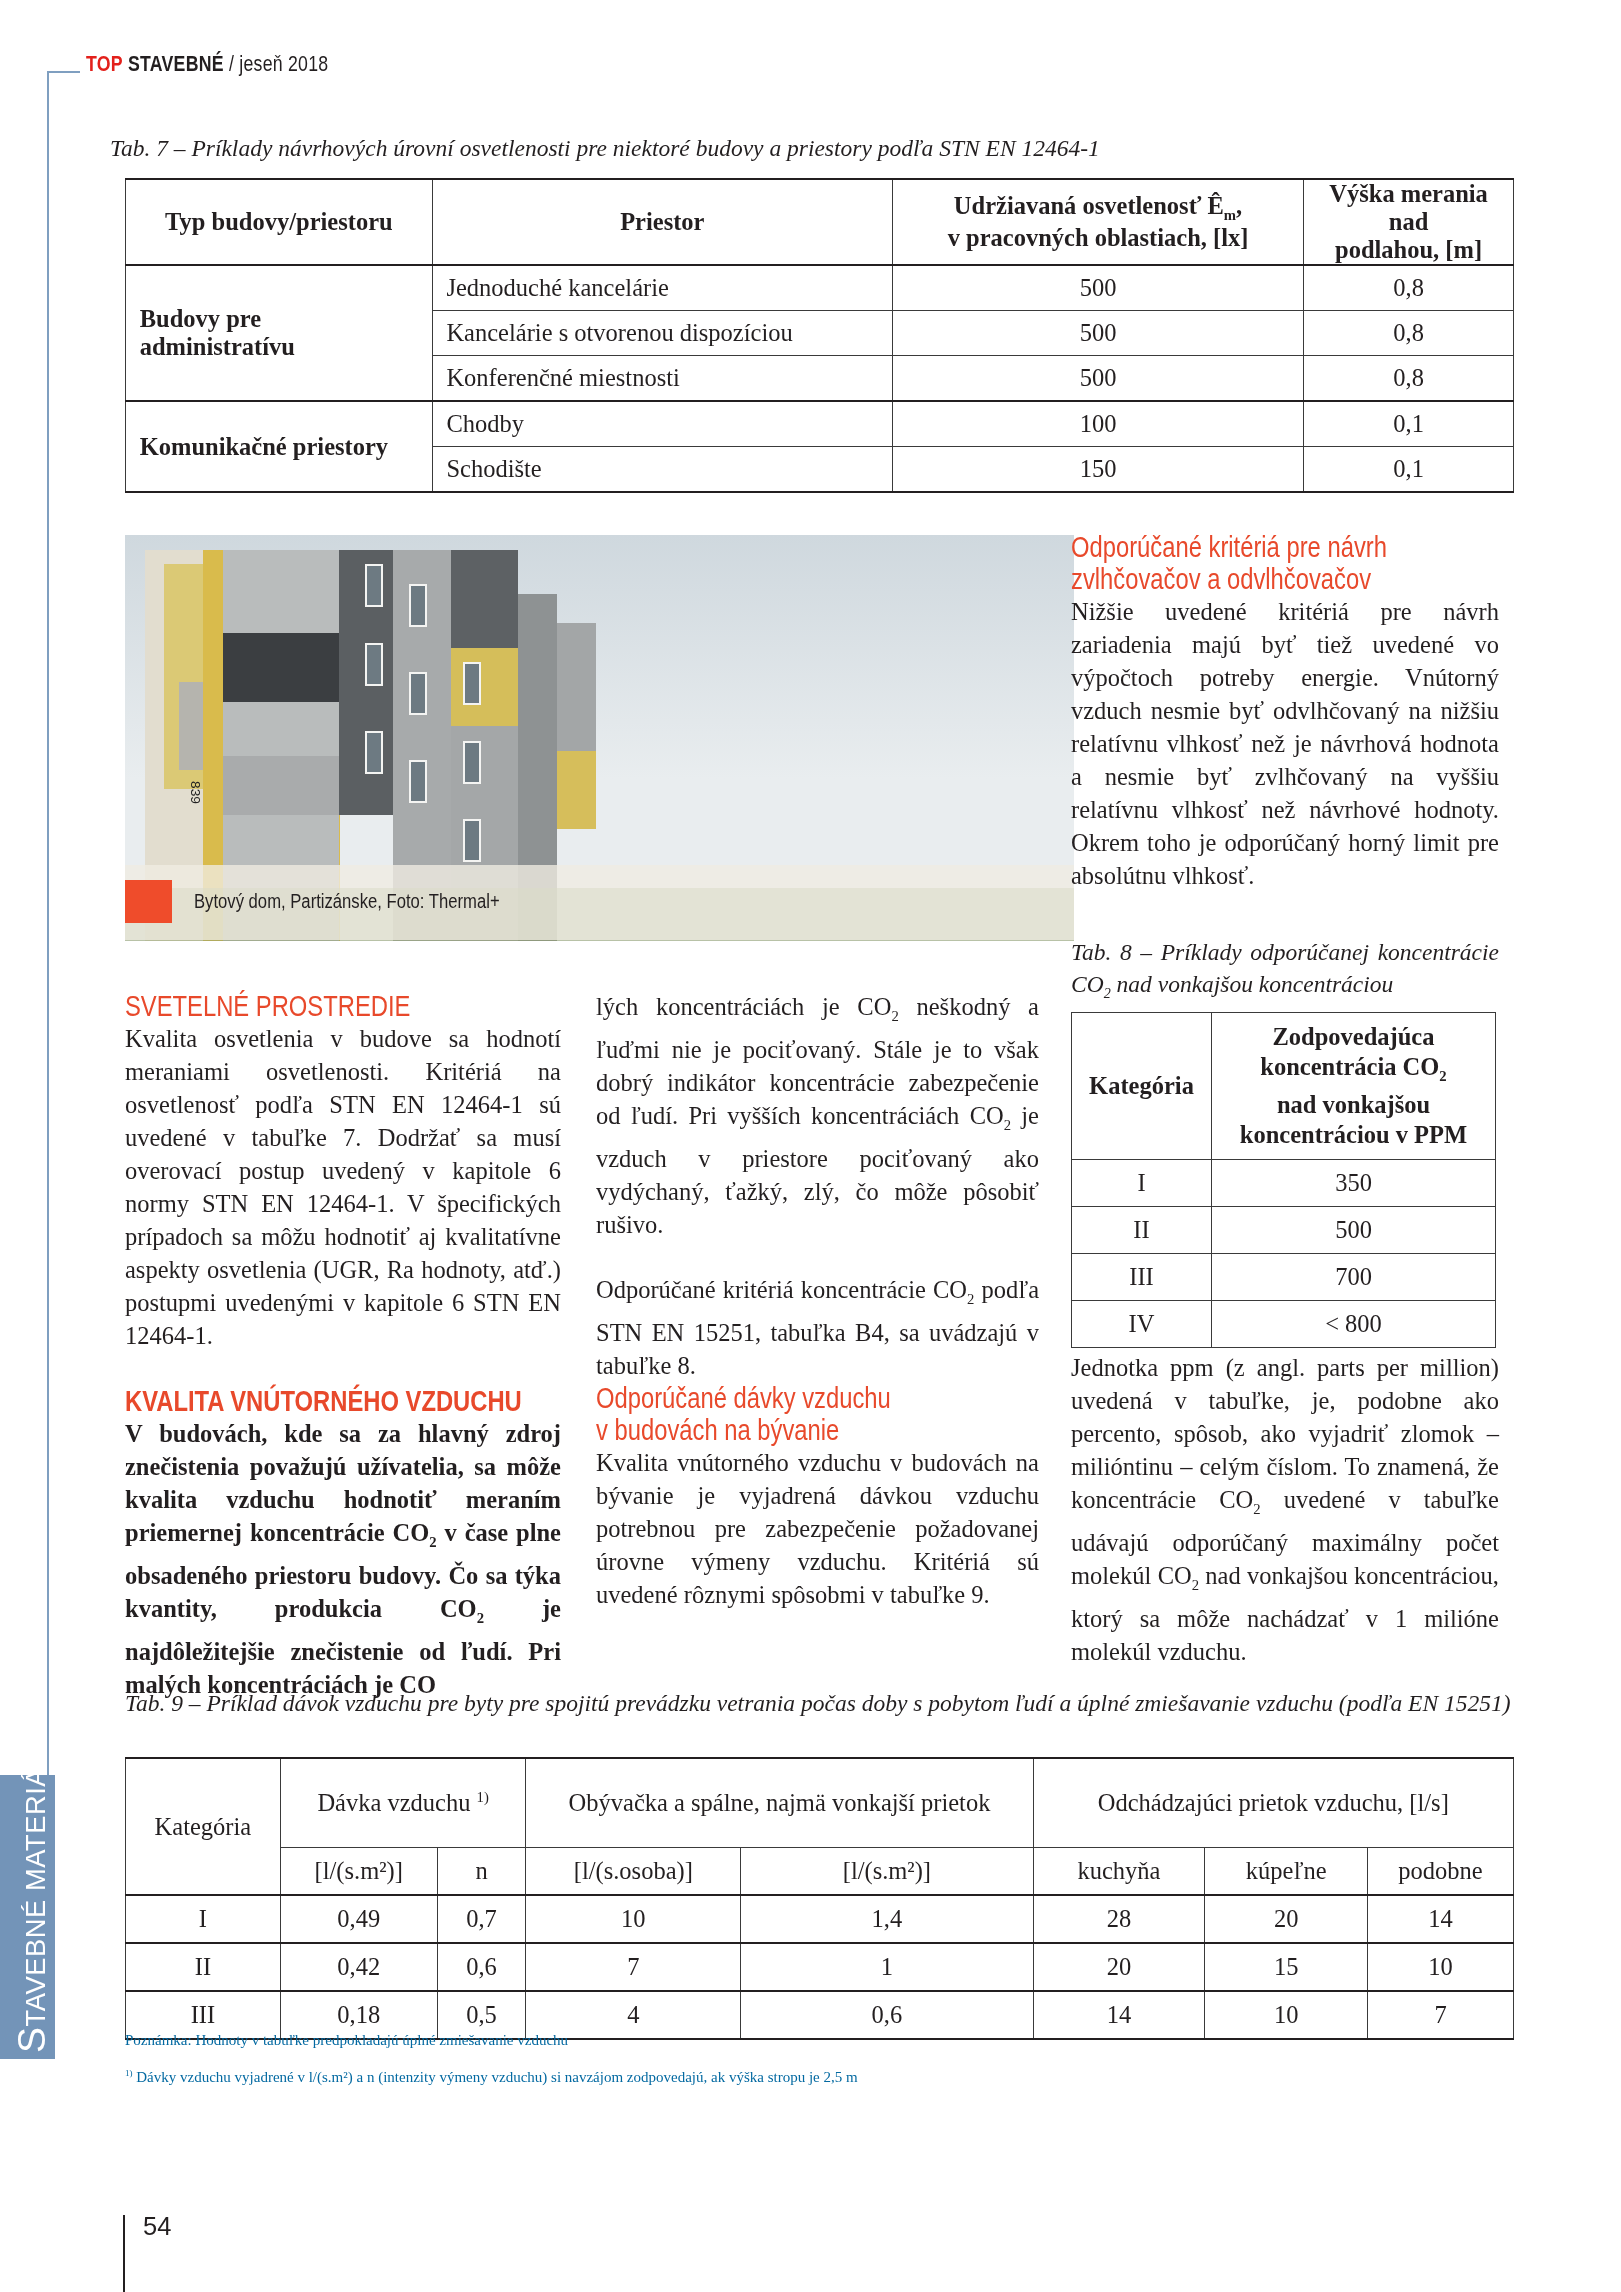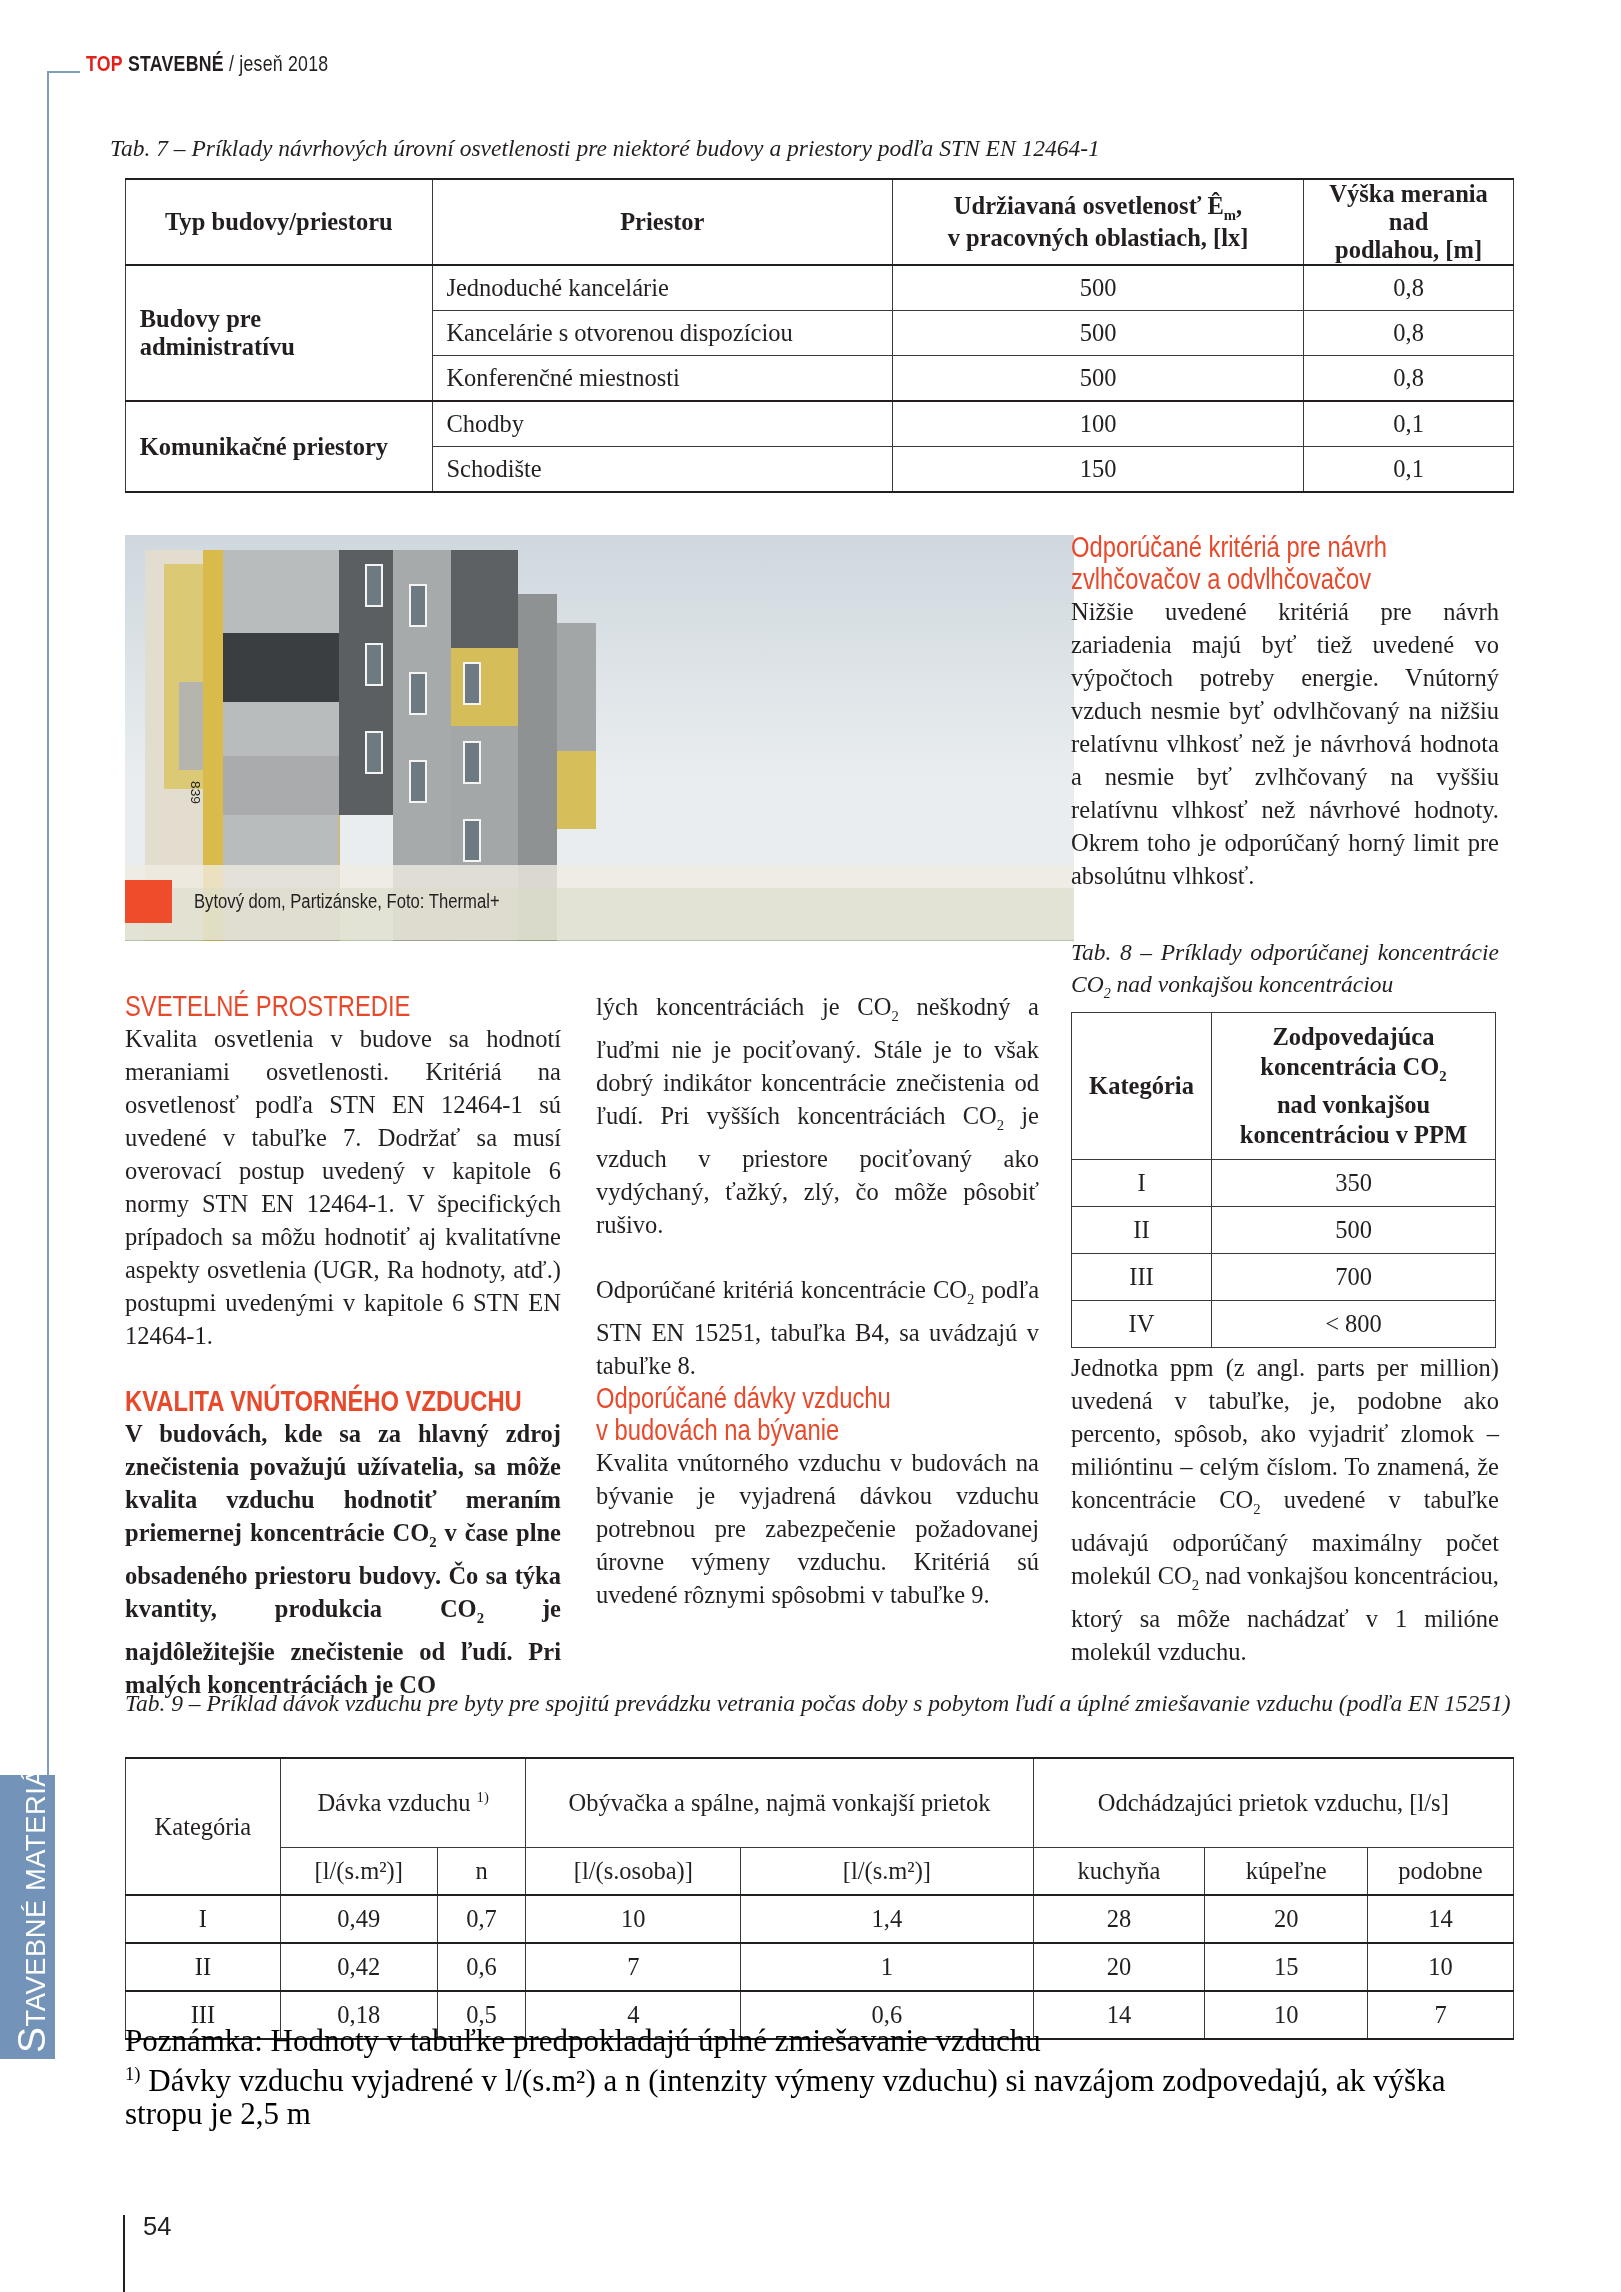--- a/index.html
+++ b/index.html
@@ -62,21 +62,21 @@
   
   #t9 { left:125px; top:1757px; width:1389px; font-size:24.5px; }
   #t9 td { text-align:center; height:44px; }
   #t9 tr.h1 td { height:86px; }
   #t9 tr.h1 td, #t9 tr.h2 td { }
   #t9 tr.first td { border-top:2.9px solid #231f20; }
   #t9 tr.rowline td { border-top:2.9px solid #231f20; }
   #t9 tr.last td { border-bottom:2.9px solid #231f20; }
 
   .notes { position:absolute; left:125px; top:2024px; width:1402px; font-family:"Liberation Serif",serif;
-           font-size:31px; line-height:33px; color:#000000; }
+           font-size:15px; line-height:33px; color:#0369a1; }
   .notes p { margin:0; }
 
   
   .side-tab { position:absolute; left:0; top:1775px; width:55px; height:284px; background:#7394b8; }
   .side-line { position:absolute; left:47px; top:1754px; width:2px; height:74px; background:#7f9fc0; }
   .side-text { position:absolute; left:9.8px; top:2053px; transform:rotate(-90deg); transform-origin:left top;
                font-family:"Liberation Sans",sans-serif; color:#fff; font-size:27.4px; white-space:nowrap; letter-spacing:0.5px; }
   .side-text .cap { font-size:39px; }
 
   .pg-line { position:absolute; left:123px; top:2215px; width:2px; height:77px; background:#231f20; }
@@ -229,21 +229,21 @@
   <div class="h-red">SVETELNÉ PROSTREDIE</div>
   <p>Kvalita osvetlenia v budove sa hodnotí meraniami osvetlenosti. Kritériá na osvetlenosť podľa STN EN 12464-1 sú uvedené v tabuľke 7. Dodržať sa musí overovací postup uvedený v kapitole 6 normy STN EN 12464-1. V špecifických prípadoch sa môžu hodnotiť aj kvalitatívne aspekty osvetlenia (UGR, Ra hodnoty, atď.) postupmi uvedenými v kapitole 6 STN EN 12464-1.</p>
 </div>
 
 <div class="col" style="left:125px; top:1385px; width:436px;font-weight:bold;">
   <div class="h-red">KVALITA VNÚTORNÉHO VZDUCHU</div>
   <p><span>V budovách, kde sa za hlavný zdroj znečistenia považujú užívatelia, sa môže kvalita vzduchu hodnotiť meraním priemernej koncentrácie CO</span><sub>2</sub><span> v čase plne obsadeného priestoru budovy. Čo sa týka kvantity, produkcia CO</span><sub>2</sub><span> je najdôležitejšie znečistenie od ľudí. Pri malých koncentráciách je CO</span></p>
 </div>
 
 <div class="col" style="left:596px; top:990px; width:443px;">
-  <p><span>lých koncentráciách je CO</span><sub>2</sub><span> neškodný a ľuďmi nie je pociťovaný. Stále je to však dobrý indikátor koncentrácie znečistenia od ľudí. Pri vyšších koncentráciách CO</span><sub>2</sub><span> je vzduch v priestore pociťovaný ako vydýchaný, ťažký, zlý, čo môže pôsobiť rušivo.</span></p>
+  <p><span>lých koncentráciách je CO</span><sub>2</sub><span> neškodný a ľuďmi nie je pociťovaný. Stále je to však dobrý indikátor koncentrácie zabezpečenie od ľudí. Pri vyšších koncentráciách CO</span><sub>2</sub><span> je vzduch v priestore pociťovaný ako vydýchaný, ťažký, zlý, čo môže pôsobiť rušivo.</span></p>
   <p style="margin-top:32px"><span>Odporúčané kritériá koncentrácie CO</span><sub>2</sub><span> podľa STN EN 15251, tabuľka B4, sa uvádzajú v tabuľke 8.</span></p>
 </div>
 
 <div class="col" style="left:596px; top:1382px; width:443px;">
   <div class="h-red">Odporúčané dávky vzduchu</div>
   <div class="h-red">v budovách na bývanie</div>
   <p>Kvalita vnútorného vzduchu v budovách na bývanie je vyjadrená dávkou vzduchu potrebnou pre zabezpečenie požadovanej úrovne výmeny vzduchu. Kritériá sú uvedené rôznymi spôsobmi v tabuľke 9.</p>
 </div>
 
 <div class="caption" style="left:125px; top:1686px; width:1392px; line-height:35px;">Tab. 9 – Príklad dávok vzduchu pre byty pre spojitú prevádzku vetrania počas doby s pobytom ľudí a úplné zmiešavanie vzduchu (podľa EN 15251)</div>

